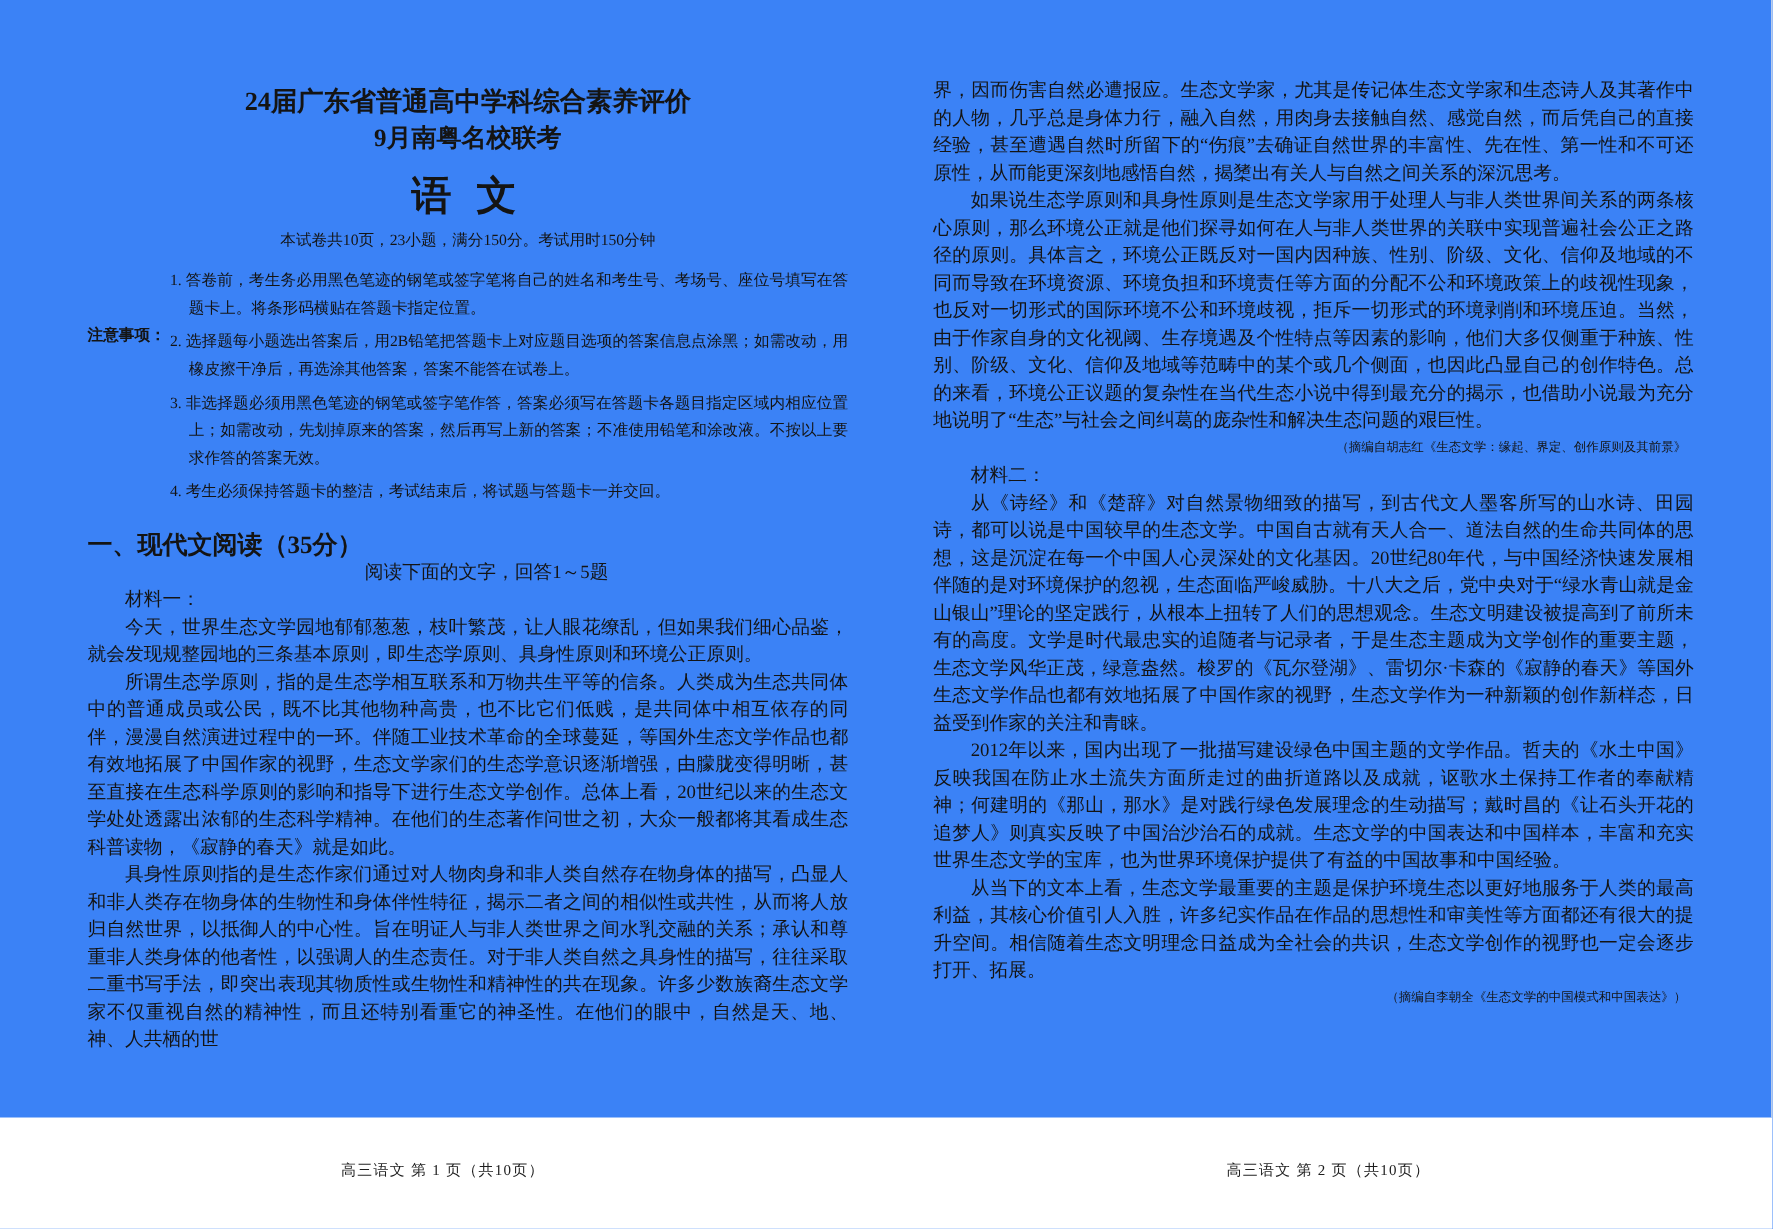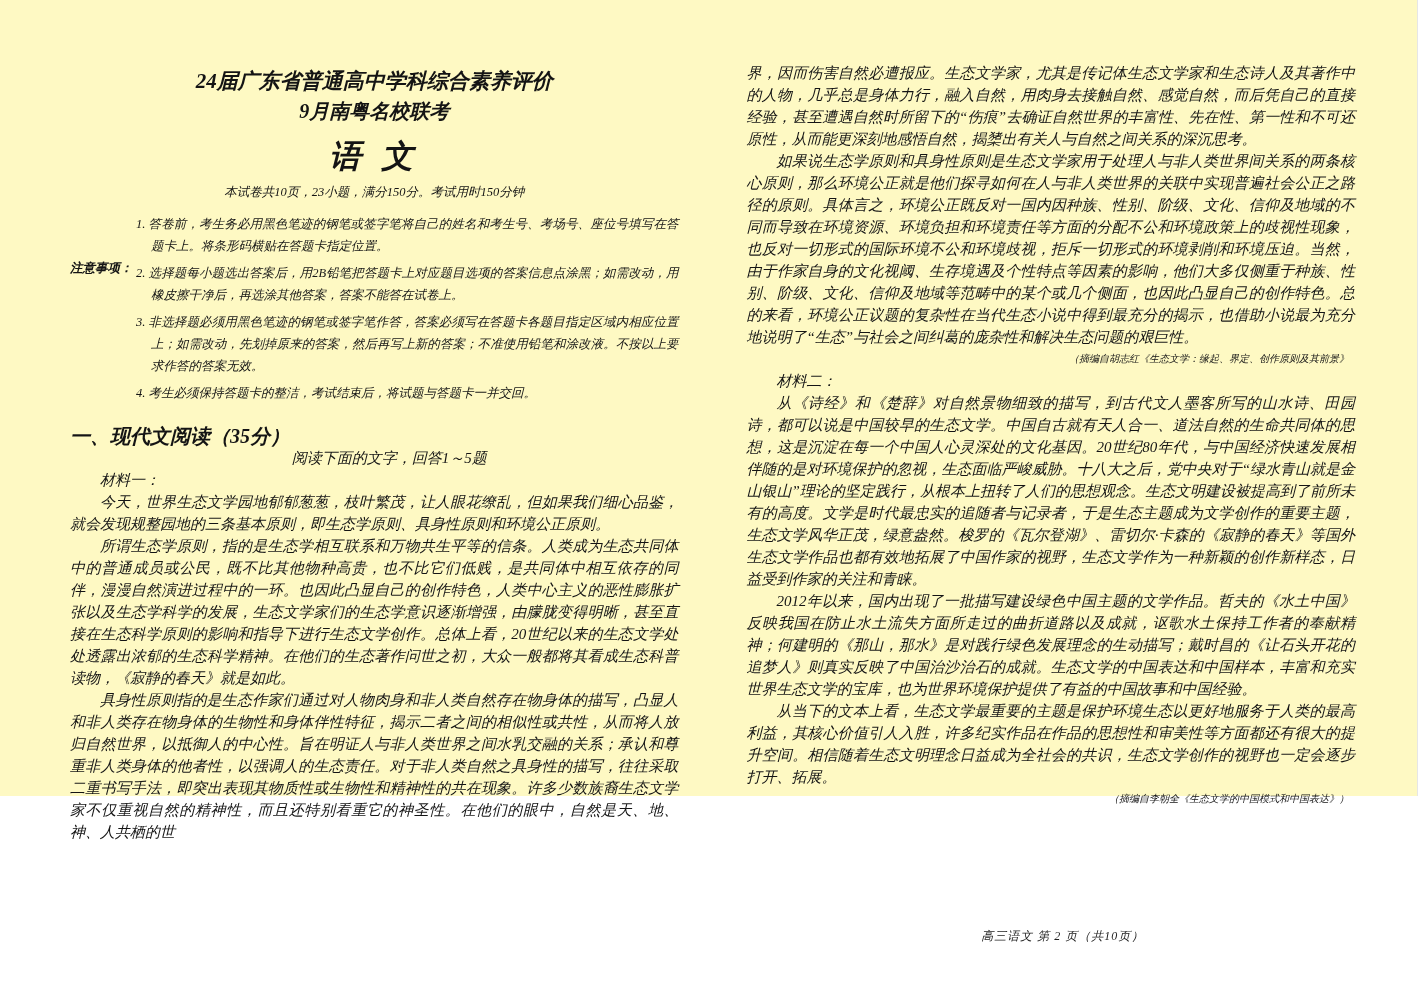--- a/index.html
+++ b/index.html
@@ -5,25 +5,24 @@
   html, body { margin: 0; padding: 0; }
   body {
     width: 1418px; height: 983px;
     background: #ffffff;
     color: #141414;
     font-family: "Liberation Serif", "DejaVu Serif", serif;
     overflow: hidden;
   }
   .sheet {
     display: flex;
-    width: 1418px; height: 796px;
-    background: #fef9c3;
+    width: 1418px; height: 894px;
+    background: #3b82f6;
     box-sizing: border-box;
     border-right: 1px solid #e6e6e6;
-    font-style: italic;
   }
   .page {
     position: relative;
     width: 709px; height: 983px;
     box-sizing: border-box;
   }
   .page-1 { padding: 56px 30px 0 70px; }
   .page-2 { padding: 62px 62px 0 38px; }
 
   .title1 {
@@ -141,23 +140,24 @@
       <div class="note">2. 选择题每小题选出答案后，用2B铅笔把答题卡上对应题目选项的答案信息点涂黑；如需改动，用橡皮擦干净后，再选涂其他答案，答案不能答在试卷上。</div>
       <div class="note">3. 非选择题必须用黑色笔迹的钢笔或签字笔作答，答案必须写在答题卡各题目指定区域内相应位置上；如需改动，先划掉原来的答案，然后再写上新的答案；不准使用铅笔和涂改液。不按以上要求作答的答案无效。</div>
       <div class="note">4. 考生必须保持答题卡的整洁，考试结束后，将试题与答题卡一并交回。</div>
     </div>
 
     <div class="sec-heading">一、现代文阅读（35分）</div>
     <div class="instruction">阅读下面的文字，回答1～5题</div>
     <div class="material-label">材料一：</div>
 
     <p class="para">今天，世界生态文学园地郁郁葱葱，枝叶繁茂，让人眼花缭乱，但如果我们细心品鉴，就会发现规整园地的三条基本原则，即生态学原则、具身性原则和环境公正原则。</p>
-    <p class="para">所谓生态学原则，指的是生态学相互联系和万物共生平等的信条。人类成为生态共同体中的普通成员或公民，既不比其他物种高贵，也不比它们低贱，是共同体中相互依存的同伴，漫漫自然演进过程中的一环。也因此凸显自己的创作特色，人类中心主义的恶性膨胀扩张以及生态学科学的发展，生态文学家们的生态学意识逐渐增强，由朦胧变得明晰，甚至直接在生态科学原则的影响和指导下进行生态文学创作。总体上看，20世纪以来的生态文学处处透露出浓郁的生态科学精神。在他们的生态著作问世之初，大众一般都将其看成生态科普读物，《寂静的春天》就是如此。</p>
+    <p class="para">所谓生态学原则，指的是生态学相互联系和万物共生平等的信条。人类成为生态共同体中的普通成员或公民，既不比其他物种高贵，也不比它们低贱，是共同体中相互依存的同伴，漫漫自然演进过程中的一环。伴随工业技术革命的全球蔓延，等国外生态文学作品也都有效地拓展了中国作家的视野，生态文学家们的生态学意识逐渐增强，由朦胧变得明晰，甚至直接在生态科学原则的影响和指导下进行生态文学创作。总体上看，20世纪以来的生态文学处处透露出浓郁的生态科学精神。在他们的生态著作问世之初，大众一般都将其看成生态科普读物，《寂静的春天》就是如此。</p>
     <p class="para">具身性原则指的是生态作家们通过对人物肉身和非人类自然存在物身体的描写，凸显人和非人类存在物身体的生物性和身体伴性特征，揭示二者之间的相似性或共性，从而将人放归自然世界，以抵御人的中心性。旨在明证人与非人类世界之间水乳交融的关系；承认和尊重非人类身体的他者性，以强调人的生态责任。对于非人类自然之具身性的描写，往往采取二重书写手法，即突出表现其物质性或生物性和精神性的共在现象。许多少数族裔生态文学家不仅重视自然的精神性，而且还特别看重它的神圣性。在他们的眼中，自然是天、地、神、人共栖的世</p>
 
+    <div class="footer">高三语文  第 1 页（共10页）</div>
   </section>
 
   <section class="page page-2">
     <p class="para no-indent">界，因而伤害自然必遭报应。生态文学家，尤其是传记体生态文学家和生态诗人及其著作中的人物，几乎总是身体力行，融入自然，用肉身去接触自然、感觉自然，而后凭自己的直接经验，甚至遭遇自然时所留下的“伤痕”去确证自然世界的丰富性、先在性、第一性和不可还原性，从而能更深刻地感悟自然，揭橥出有关人与自然之间关系的深沉思考。</p>
     <p class="para">如果说生态学原则和具身性原则是生态文学家用于处理人与非人类世界间关系的两条核心原则，那么环境公正就是他们探寻如何在人与非人类世界的关联中实现普遍社会公正之路径的原则。具体言之，环境公正既反对一国内因种族、性别、阶级、文化、信仰及地域的不同而导致在环境资源、环境负担和环境责任等方面的分配不公和环境政策上的歧视性现象，也反对一切形式的国际环境不公和环境歧视，拒斥一切形式的环境剥削和环境压迫。当然，由于作家自身的文化视阈、生存境遇及个性特点等因素的影响，他们大多仅侧重于种族、性别、阶级、文化、信仰及地域等范畴中的某个或几个侧面，也因此凸显自己的创作特色。总的来看，环境公正议题的复杂性在当代生态小说中得到最充分的揭示，也借助小说最为充分地说明了“生态”与社会之间纠葛的庞杂性和解决生态问题的艰巨性。</p>
 
     <div class="citation">（摘编自胡志红《生态文学：缘起、界定、创作原则及其前景》</div>
 
     <div class="material-label">材料二：</div>
 

